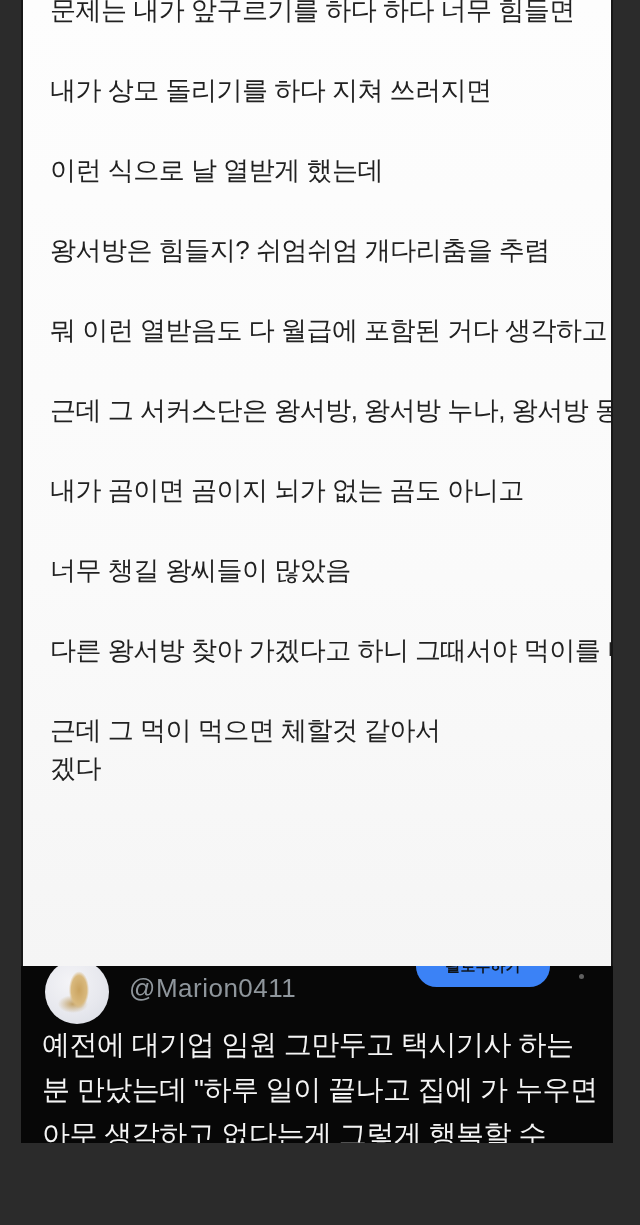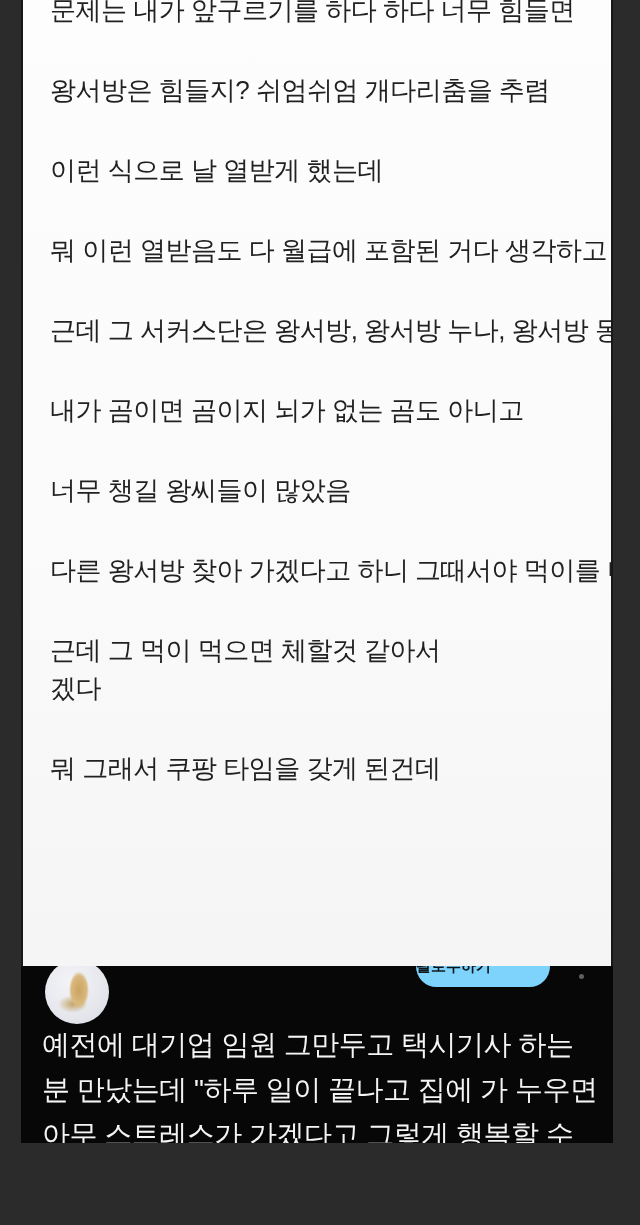--- a/index.html
+++ b/index.html
@@ -61,23 +61,23 @@
     position: absolute;
     left: 108px; top: 7px;
     font-size: 26px;
     color: #8f969c;
     letter-spacing: 0.5px;
   }
   .follow-pill {
     position: absolute;
     left: 395px; top: -20px;
     width: 134px; height: 41px;
-    background: #7dd3fc;
+    background: #3b82f6;
     border-radius: 21px;
-    display: flex; align-items: center; justify-content: flex-start;
+    display: flex; align-items: center; justify-content: center;
     color: #0f1419;
     font-size: 15px;
     font-weight: bold;
   }
   .menu-dot {
     position: absolute;
     left: 558px; top: 8px;
     width: 5px; height: 5px;
     border-radius: 50%;
     background: #5f5f5f;
@@ -95,39 +95,40 @@
     white-space: nowrap;
   }
 </style>
 </head>
 <body>
 
 <div class="stage">
 
   <div class="white-panel">
     <p class="post-line">문제는 내가 앞구르기를 하다 하다 너무 힘들면</p>
+    <p class="post-line">내가 상모 돌리기를 하다 지쳐 쓰러지면</p>
+    <p class="post-line">이런 식으로 날 열받게 했는데</p>
     <p class="post-line">왕서방은 힘들지? 쉬엄쉬엄 개다리춤을 추렴</p>
-    <p class="post-line">이런 식으로 날 열받게 했는데</p>
     <p class="post-line">뭐 이런 열받음도 다 월급에 포함된 거다 생각하고 참음</p>
     <p class="post-line">근데 그 서커스단은 왕서방, 왕서방 누나, 왕서방 동생</p>
     <p class="post-line">내가 곰이면 곰이지 뇌가 없는 곰도 아니고</p>
     <p class="post-line">너무 챙길 왕씨들이 많았음</p>
     <p class="post-line">다른 왕서방 찾아 가겠다고 하니 그때서야 먹이를 더 주</p>
     <p class="post-line">근데 그 먹이 먹으면 체할것 같아서</p>
     <p class="post-line cont">겠다</p>
-    <p class="post-line">뭐 그래서 쿠팡 타임을 갖게 된건데</p>
   </div>
 
   <div class="quote-panel">
     <div class="avatar"></div>
+    <div class="handle">@Marion0411</div>
     <div class="follow-pill">
       <span>팔로우하기</span>
     </div>
     <div class="menu-dot"></div>
     <div class="quote-text">
       <div class="q-line">예전에 대기업 임원 그만두고 택시기사 하는</div>
       <div class="q-line">분 만났는데 "하루 일이 끝나고 집에 가 누우면</div>
-      <div class="q-line">아무 스트레스가 가겠다고 그렇게 행복할 수</div>
+      <div class="q-line">아무 생각하고 없다는게 그렇게 행복할 수</div>
       <div class="q-line">없다"고 했는데 망치로 머리 맞은 느낌이었음.</div>
     </div>
   </div>
 
 </div>
 
 </body></html>

